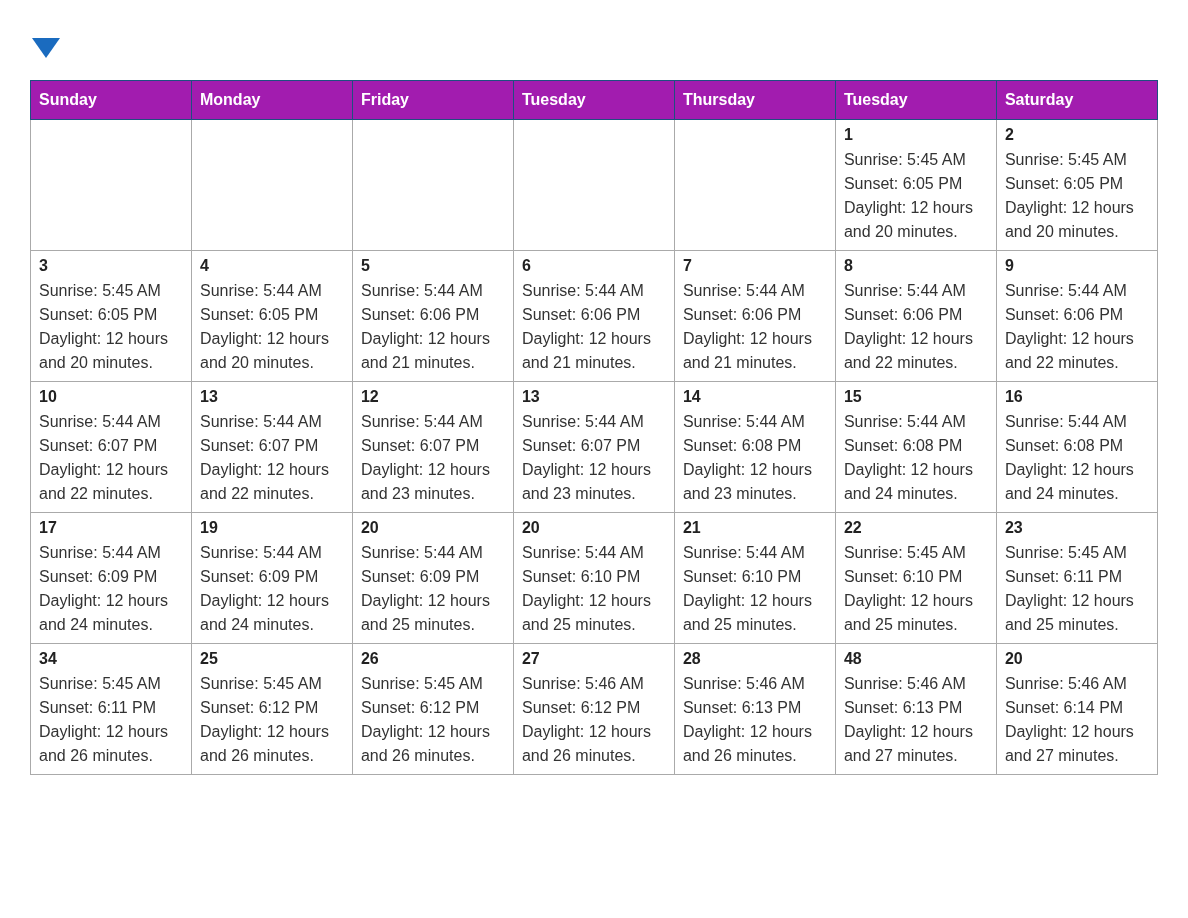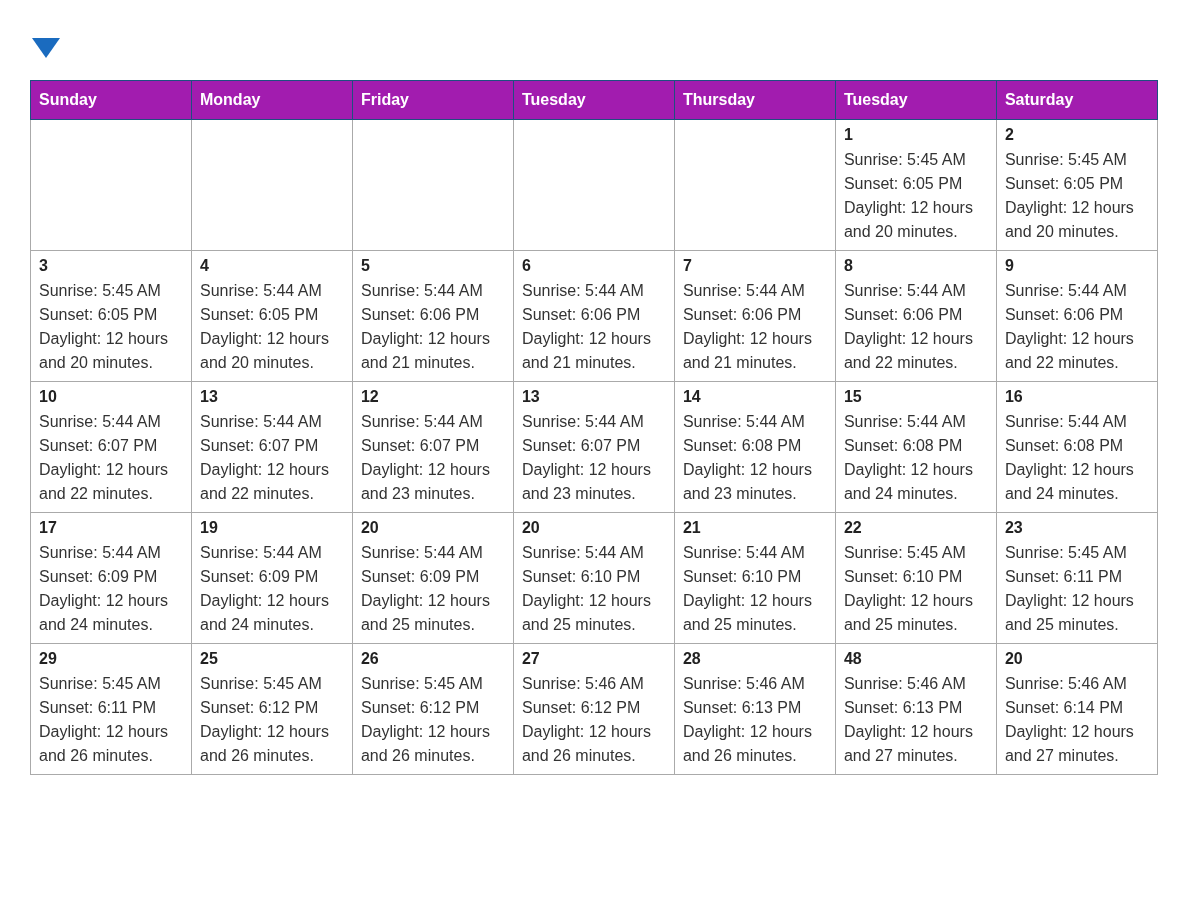--- a/index.html
+++ b/index.html
@@ -225,21 +225,21 @@
           <span class="day-number">22</span>
           <div class="day-info">Sunrise: 5:45 AM<br>Sunset: 6:10 PM<br>Daylight: 12 hours<br>and 25 minutes.</div>
         </td>
         <td>
           <span class="day-number">23</span>
           <div class="day-info">Sunrise: 5:45 AM<br>Sunset: 6:11 PM<br>Daylight: 12 hours<br>and 25 minutes.</div>
         </td>
       </tr>
       <tr class="week-row">
         <td>
-          <span class="day-number">29</span>
+          <span class="day-number">34</span>
           <div class="day-info">Sunrise: 5:45 AM<br>Sunset: 6:11 PM<br>Daylight: 12 hours<br>and 26 minutes.</div>
         </td>
         <td>
           <span class="day-number">25</span>
           <div class="day-info">Sunrise: 5:45 AM<br>Sunset: 6:12 PM<br>Daylight: 12 hours<br>and 26 minutes.</div>
         </td>
         <td>
           <span class="day-number">26</span>
           <div class="day-info">Sunrise: 5:45 AM<br>Sunset: 6:12 PM<br>Daylight: 12 hours<br>and 26 minutes.</div>
         </td>

